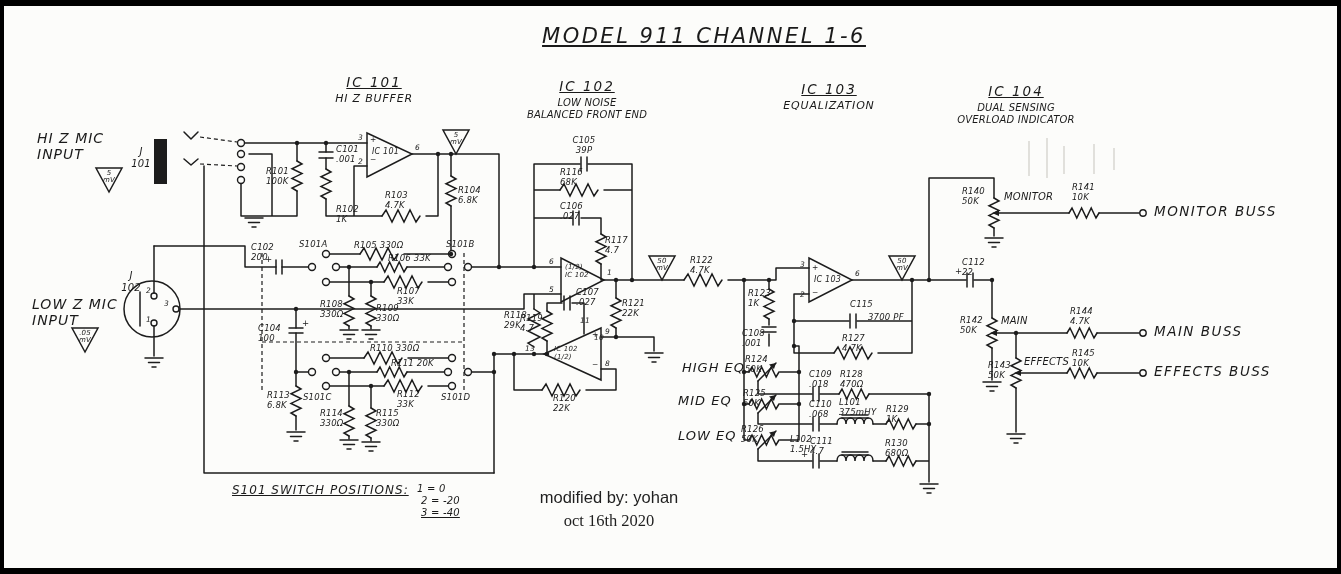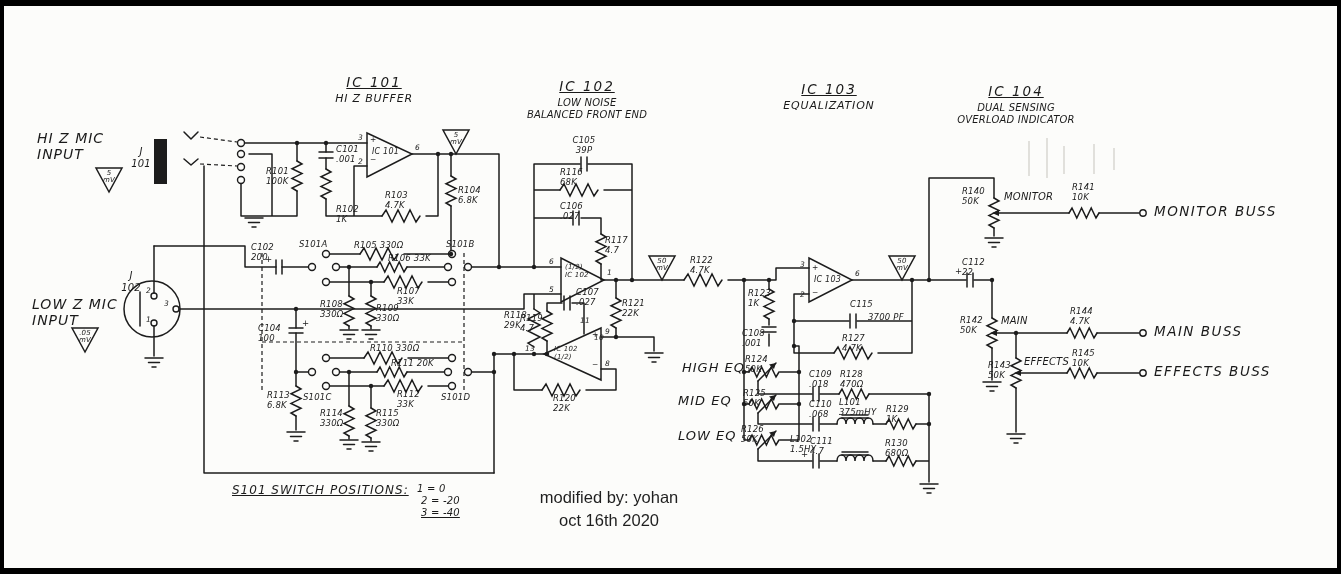--- a/index.html
+++ b/index.html
@@ -221,20 +221,21 @@
     <use href="#gnd" transform="translate(988,376)"></use>
     <use href="#gnd" transform="translate(1012,428)"></use>
     <circle class="oc" cx="1139" cy="207" r="3.2"></circle>
     <circle class="oc" cx="1139" cy="327" r="3.2"></circle>
     <circle class="oc" cx="1139" cy="367" r="3.2"></circle>
     <circle class="fillb" cx="1012" cy="327" r="2.2"></circle>
     <path class="noise" d="M1025 135v35 M1043 132v40 M1060 140v28 M1090 138v30 M1110 142v22"></path>
   </g>
 </svg>
 
+<div class="lbl title ctr" style="left:700px;top:18px;">MODEL 911 CHANNEL 1-6</div>
 
 <div class="lbl head ctr" style="left:370px;top:69px;">IC 101</div>
 <div class="lbl s11 ctr" style="left:370px;top:87px;">HI Z BUFFER</div>
 <div class="lbl head ctr" style="left:583px;top:73px;">IC 102</div>
 <div class="lbl s10 ctr" style="left:583px;top:91px;">LOW NOISE
 BALANCED FRONT END</div>
 <div class="lbl head ctr" style="left:825px;top:76px;">IC 103</div>
 <div class="lbl s11 ctr" style="left:825px;top:94px;">EQUALIZATION</div>
 <div class="lbl head ctr" style="left:1012px;top:78px;">IC 104</div>
 <div class="lbl s10 ctr" style="left:1012px;top:96px;">DUAL SENSING
@@ -404,15 +405,15 @@
 
 <div class="lbl buss" style="left:1150px;top:198px;">MONITOR BUSS</div>
 <div class="lbl buss" style="left:1150px;top:318px;">MAIN BUSS</div>
 <div class="lbl buss" style="left:1150px;top:358px;">EFFECTS BUSS</div>
 
 <div class="lbl s12 und" style="left:228px;top:478px;">S101 SWITCH POSITIONS:</div>
 <div class="lbl s10" style="left:413px;top:477px;">1 = 0</div>
 <div class="lbl s10" style="left:417px;top:489px;">2 = -20</div>
 <div class="lbl s10" style="left:417px;top:501px;text-decoration:underline;">3 = -40</div>
 <div class="lbl foot ctr" style="left:605px;top:481px;">modified by: yohan</div>
-<div class="lbl foot ctr" style="left:605px;top:504px;">oct 16th 2020</div>
+<div class="lbl foot ctr" style="left:605px;top:504px;font-family:Liberation Serif, serif;">oct 16th 2020</div>
 
 </div>
 
 </body></html>

